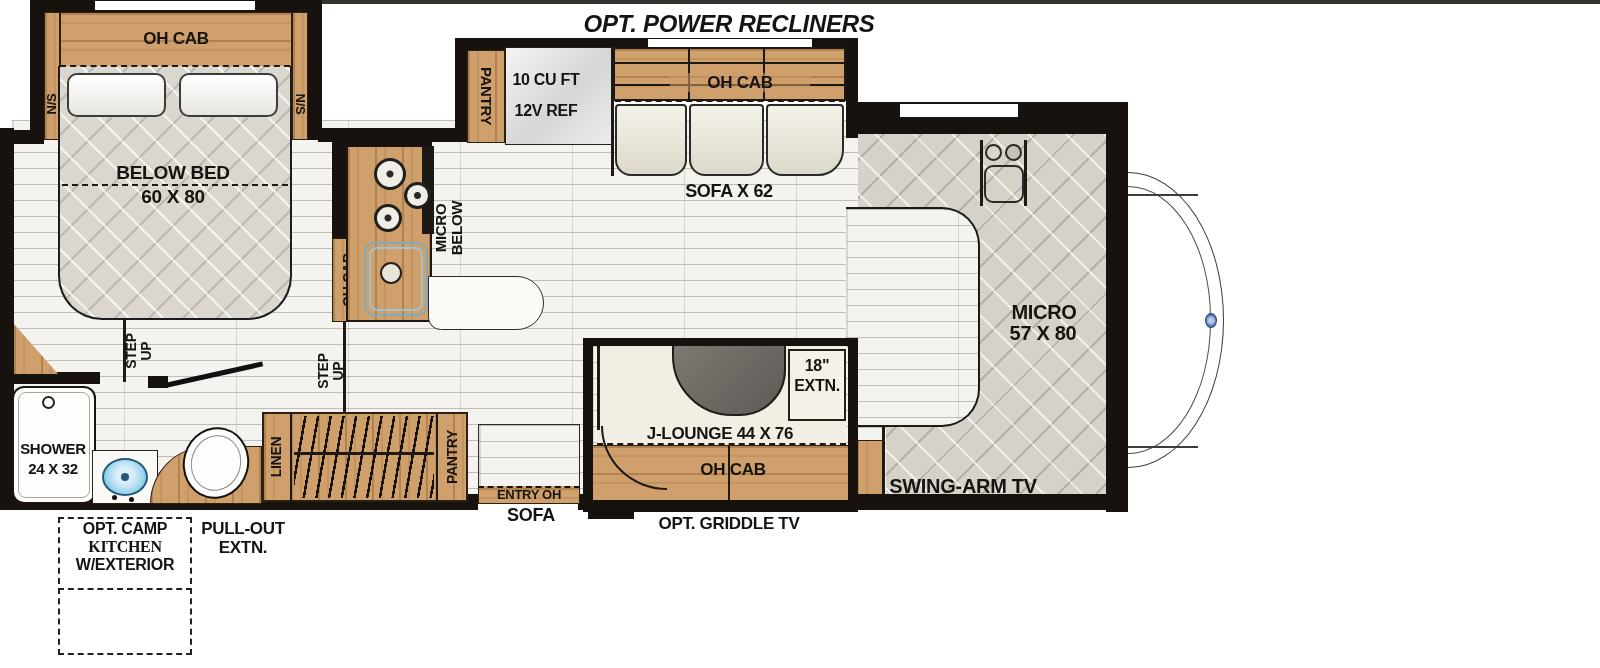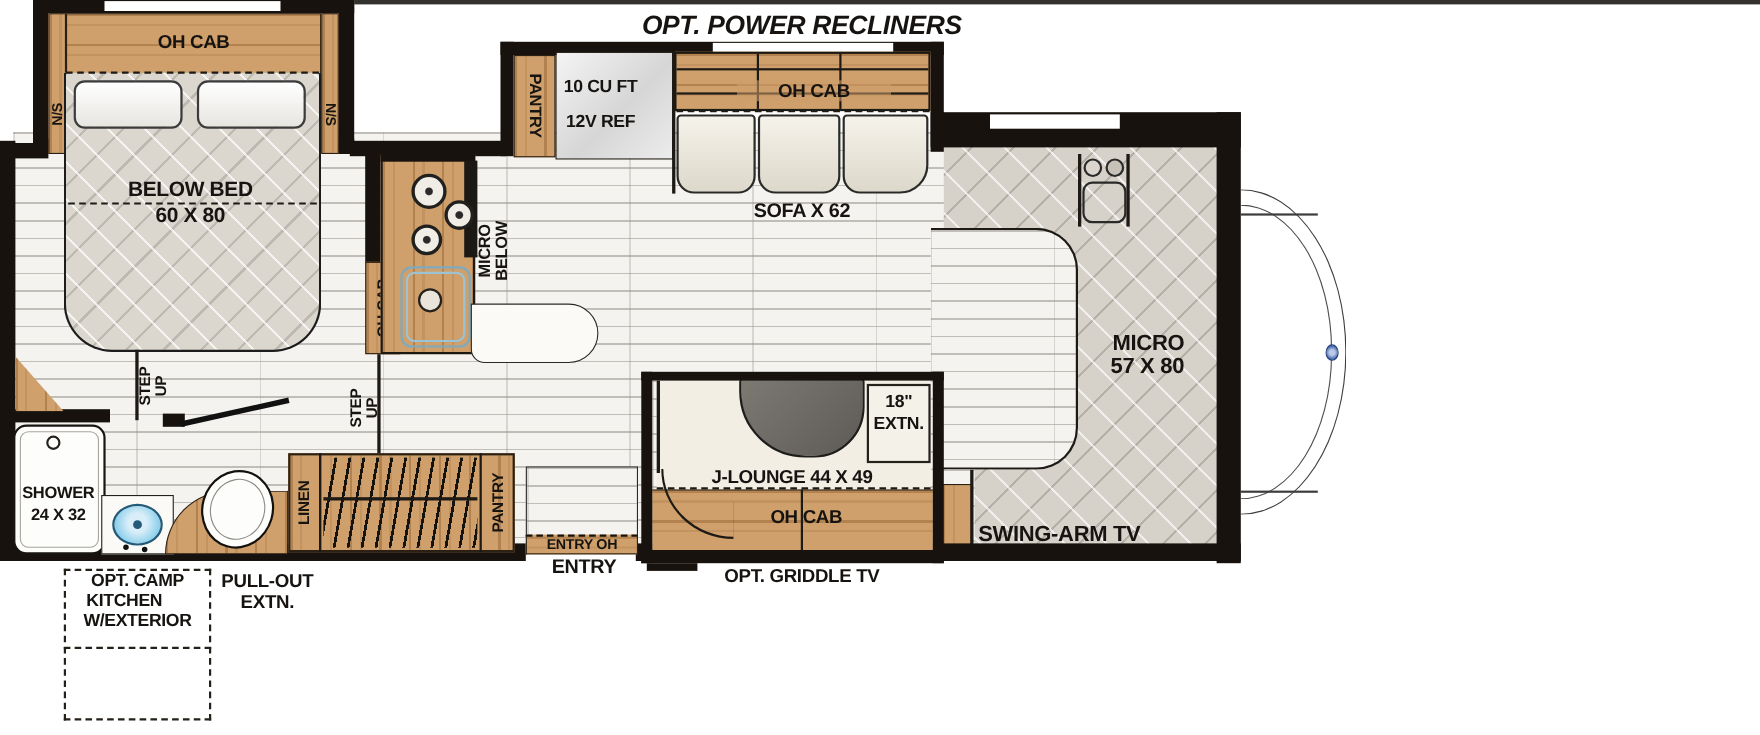--- a/index.html
+++ b/index.html
@@ -153,21 +153,21 @@
     <span>LINEN</span>
     </div>
   <div class="rotC rotN" style="left:412px;top:449px;width:80px;height:16px;font-size:14px;">
     <span>PANTRY</span>
     </div>
 
   <div class="abs plank" style="left:478px;top:424px;width:102px;height:64px;border:1.5px solid #2a2a28;"></div>
   <div class="abs woodh" style="left:478px;top:486px;width:102px;height:18px;border:1.5px solid #2b2014;border-top:2px dashed #16130e;display:flex;align-items:center;justify-content:center;">
     <span class="lbl" style="position:static;font-size:13px;">ENTRY OH</span>
     </div>
-  <div class="lbl" style="left:491px;top:505px;width:80px;font-size:18px;">ENTRY</div>
+  <div class="lbl" style="left:491px;top:505px;width:80px;font-size:18px;">SOFA</div>
 
   <div class="wall" style="left:455px;top:38px;width:403px;height:12px;"></div>
   <div class="wall" style="left:455px;top:38px;width:12px;height:104px;"></div>
   <div class="wall" style="left:846px;top:38px;width:12px;height:100px;"></div>
   <div class="abs white" style="left:648px;top:39px;width:164px;height:9px;"></div>
 
   <div class="abs woodv wb" style="left:467px;top:50px;width:38px;height:93px;"></div>
   <div class="rotC rotP" style="left:448px;top:88px;width:76px;height:16px;font-size:15px;">
     <span>PANTRY</span>
     </div>
@@ -211,34 +211,34 @@
   <div class="abs woodh" style="left:593px;top:445px;width:255px;height:55px;border-top:1.5px solid #2b2014;"></div>
   <div class="thinline" style="left:728px;top:445px;width:2px;height:55px;"></div>
   <div class="abs" style="left:601px;top:426px;width:66px;height:64px;border-left:2.5px solid #1d1a16;border-bottom:2.5px solid #1d1a16;border-bottom-left-radius:100% 100%;"></div>
   <div class="thinline" style="left:597px;top:346px;width:2.5px;height:84px;"></div>
 
   <div class="abs" style="left:672px;top:339px;width:114px;height:77px;border:2px solid #1d1d1b;border-radius:8px 8px 46px 60px;background:linear-gradient(135deg,#7d7a74,#5e5b56);"></div>
   <div class="abs" style="left:788px;top:349px;width:58px;height:72px;background:#f4f1e9;border:2px solid #24201a;"></div>
   <div class="lbl" style="left:789px;top:357px;width:56px;font-size:16px;">18"</div>
   <div class="lbl" style="left:789px;top:377px;width:56px;font-size:16px;">EXTN.</div>
 
-  <div class="lbl" style="left:630px;top:424px;width:180px;font-size:17px;">J-LOUNGE 44 X 49</div>
+  <div class="lbl" style="left:630px;top:424px;width:180px;font-size:17px;">J-LOUNGE 44 X 76</div>
   <div class="dash" style="left:597px;top:443px;width:249px;"></div>
   <div class="lbl" style="left:663px;top:460px;width:140px;font-size:17px;">OH CAB</div>
 
   <div class="wall" style="left:583px;top:338px;width:275px;height:8px;"></div>
   <div class="wall" style="left:583px;top:338px;width:10px;height:174px;"></div>
   <div class="wall" style="left:848px;top:338px;width:10px;height:174px;"></div>
   <div class="wall" style="left:583px;top:500px;width:275px;height:12px;"></div>
   <div class="wall" style="left:588px;top:512px;width:46px;height:7px;"></div>
 
   <div class="lbl" style="left:649px;top:514px;width:160px;font-size:17px;">OPT. GRIDDLE TV</div>
 
   <div class="abs" style="left:58px;top:517px;width:134px;height:138px;background:#ffffff;border:2px dashed #24201a;"></div>
   <div class="abs" style="left:58px;top:588px;width:134px;height:0;border-top:2px dashed #24201a;"></div>
   <div class="lbl" style="left:60px;top:520px;width:130px;font-size:16px;">OPT. CAMP</div>
-  <div class="lbl" style="left:48px;top:538px;width:130px;font-size:16px;">KITCHEN</div>
+  <div class="lbl" style="left:60px;top:538px;width:130px;font-size:16px;font-family:Liberation Serif, serif;">KITCHEN</div>
   <div class="lbl" style="left:60px;top:556px;width:130px;font-size:16px;">W/EXTERIOR</div>
 
   <div class="lbl" style="left:193px;top:519px;width:100px;font-size:17px;">PULL-OUT</div>
   <div class="lbl" style="left:193px;top:538px;width:100px;font-size:17px;">EXTN.</div>
 
 </div>
 
 </body></html>

